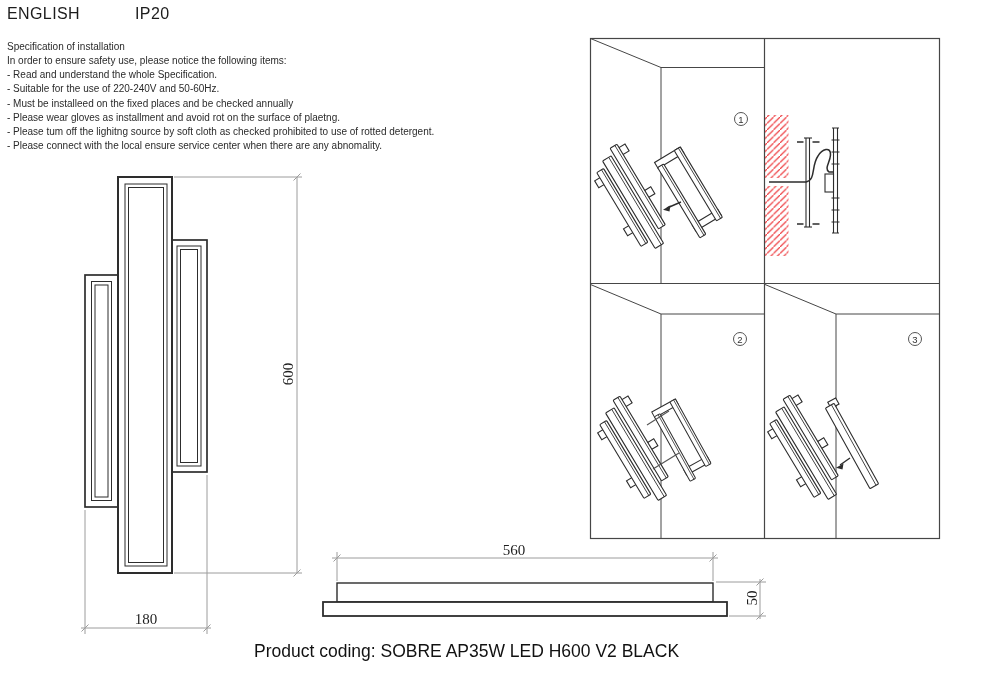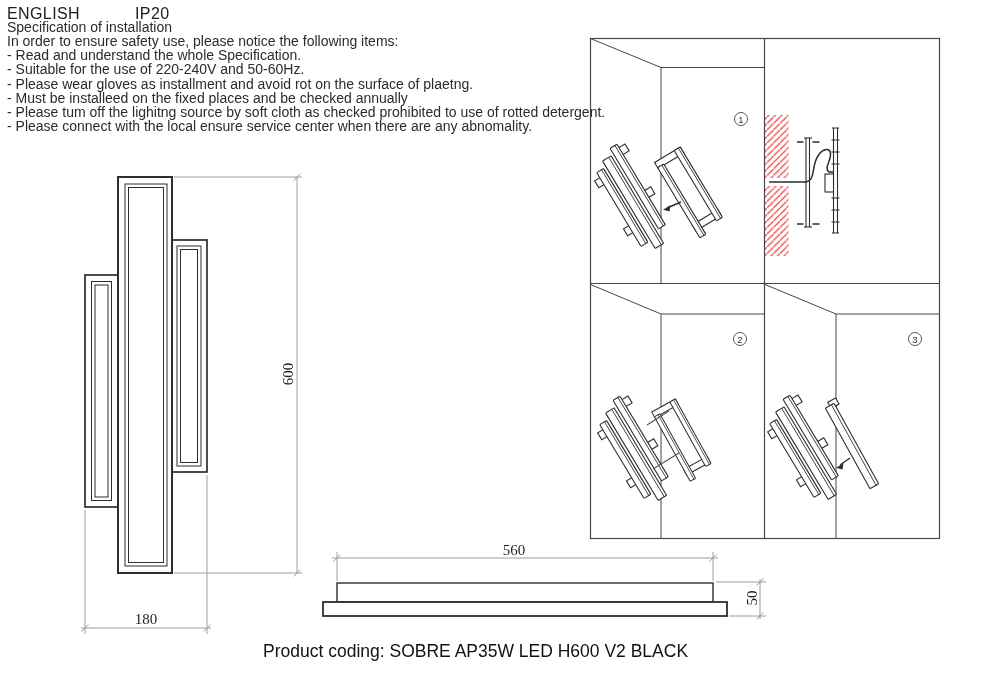--- a/index.html
+++ b/index.html
@@ -3,21 +3,21 @@
 <meta charset="utf-8">
 <style>
   html,body{margin:0;padding:0;background:#ffffff;}
   .page{
     position:relative;width:1000px;height:690px;background:#ffffff;
     font-family:"Liberation Sans", sans-serif;color:#222;overflow:hidden;
   }
   #drawing{position:absolute;left:0;top:0;z-index:1;}
   .txt{position:absolute;z-index:2;white-space:nowrap;}
   .h1{font-size:16px;color:#1c1c1c;letter-spacing:0.4px;}
-  .speclist{left:7px;top:20px;font-size:14px;line-height:14.15px;color:#2b2b2b;}
+  .speclist{left:7px;top:40px;font-size:10px;line-height:14.15px;color:#2b2b2b;}
   .dim{
     font-family:"Liberation Serif", serif;font-size:15px;color:#1f1f1f;
     width:40px;height:16px;text-align:center;line-height:16px;
   }
   .rot{transform:rotate(-90deg);transform-origin:center center;}
   .circle-num{
     position:absolute;z-index:2;width:14px;height:14px;border:1px solid #555;
     border-radius:50%;font-size:9.5px;line-height:13.5px;text-align:center;
     color:#333;box-sizing:border-box;background:#fff0;
   }
@@ -29,36 +29,36 @@
 <div class="page">
 
   <div class="txt h1" style="left:7px;top:5px;">ENGLISH</div>
   <div class="txt h1" style="left:135px;top:5px;">IP20</div>
 
   <div class="txt speclist">
     <div>Specification of installation</div>
     <div>In order to ensure safety use, please notice the following items:</div>
     <div>- Read and understand the whole Specification.</div>
     <div>- Suitable for the use of 220-240V and 50-60Hz.</div>
+    <div>- Must be installeed on the fixed places and be checked annually</div>
     <div>- Please wear gloves as installment and avoid rot on the surface of plaetng.</div>
-    <div>- Must be installeed on the fixed places and be checked annually</div>
     <div>- Please tum off the lighitng source by soft cloth as checked prohibited to use of rotted detergent.</div>
     <div>- Please connect with the local ensure service center when there are any abnomality.</div>
   </div>
 
   <div class="txt dim rot" style="left:268px;top:366px;">600</div>
   <div class="txt dim" style="left:126px;top:611px;">180</div>
   <div class="txt dim" style="left:494px;top:542px;">560</div>
   <div class="txt dim rot" style="left:737px;top:590px;width:30px;">50</div>
 
   <span class="circle-num" style="left:734px;top:112px;">1</span>
   <span class="circle-num" style="left:733px;top:332px;">2</span>
   <span class="circle-num" style="left:908px;top:332px;">3</span>
 
-  <div class="txt footer" style="left:263px;top:641px;">Product coding: SOBRE AP35W LED H600 V2 BLACK</div>
+  <div class="txt footer" style="left:254px;top:641px;">Product coding: SOBRE AP35W LED H600 V2 BLACK</div>
 
   <svg id="drawing" width="1000" height="690" viewBox="0 0 1000 690" xmlns="http://www.w3.org/2000/svg" xmlns:xlink="http://www.w3.org/1999/xlink">
     <defs>
       <pattern id="redhatch" patternUnits="userSpaceOnUse" width="6.5" height="6.5">
         <path d="M-1,7.5 L7.5,-1" stroke="#ee4043" stroke-width="1.2" fill="none"></path>
       </pattern>
 
       <g id="fixture-sym" stroke="#2d2d2d" stroke-width="1.1" fill="#ffffff">
         <rect x="-48" y="-23" width="8" height="8"></rect>
         <rect x="2" y="-23" width="8" height="8"></rect>

